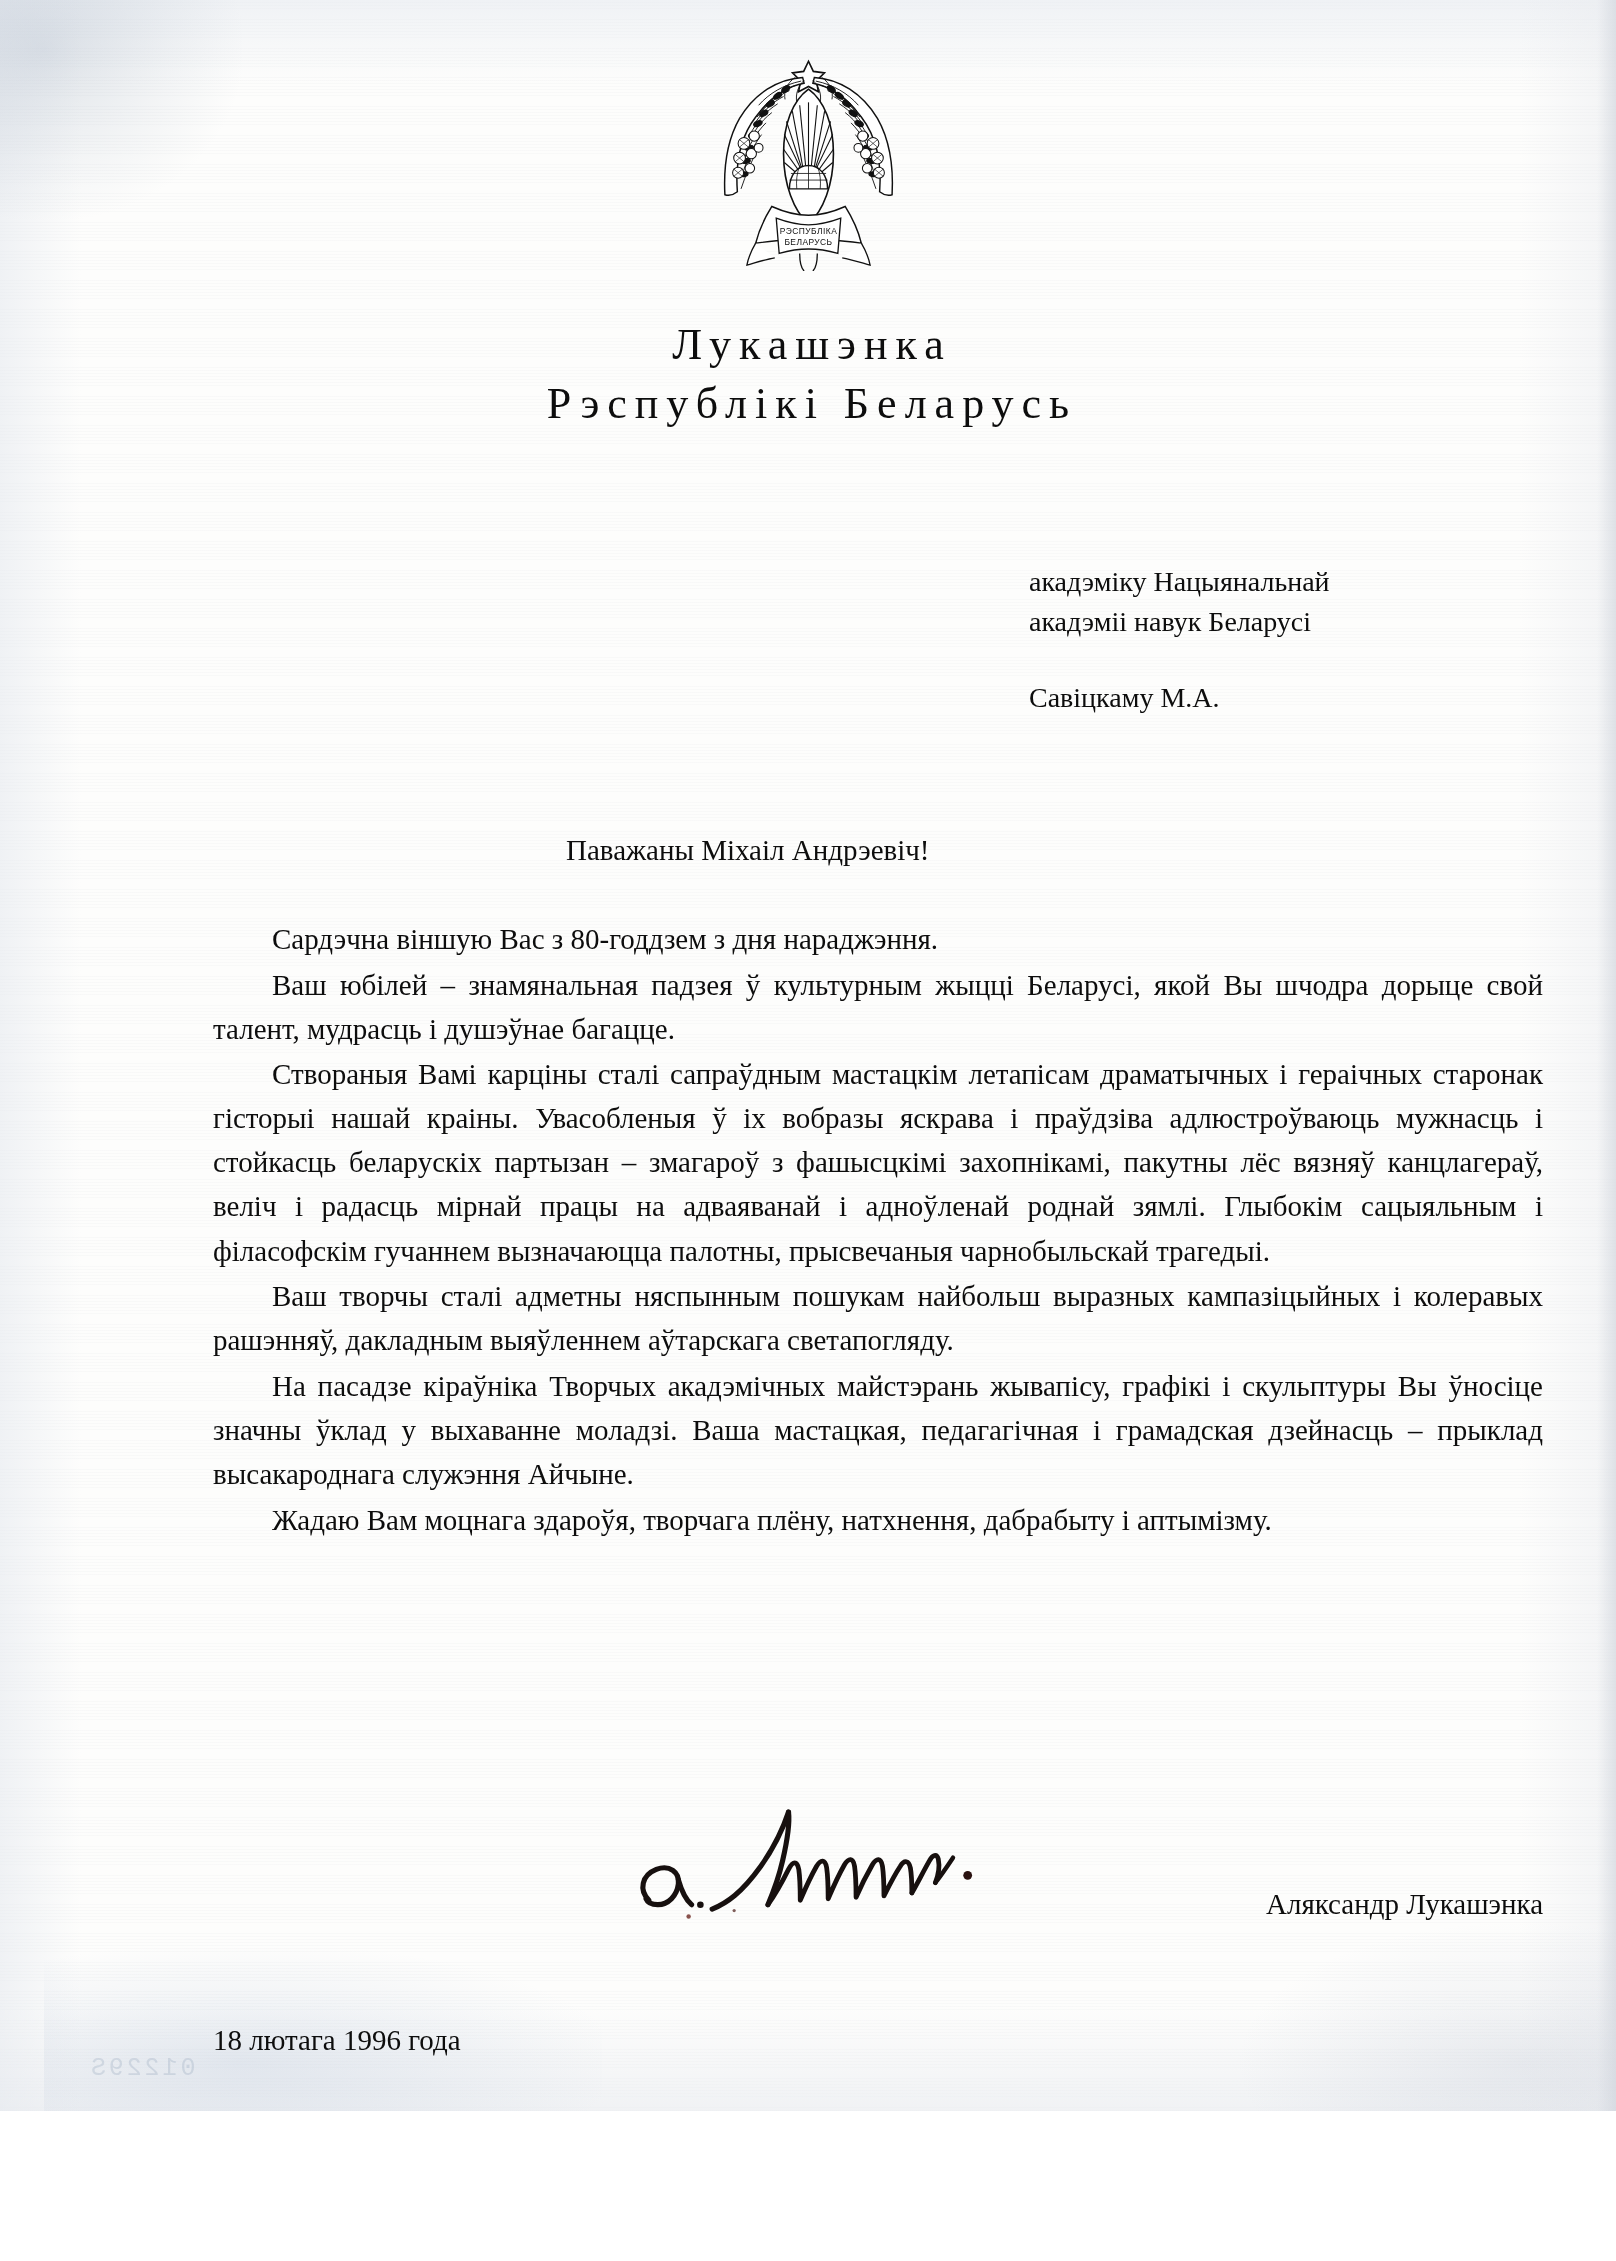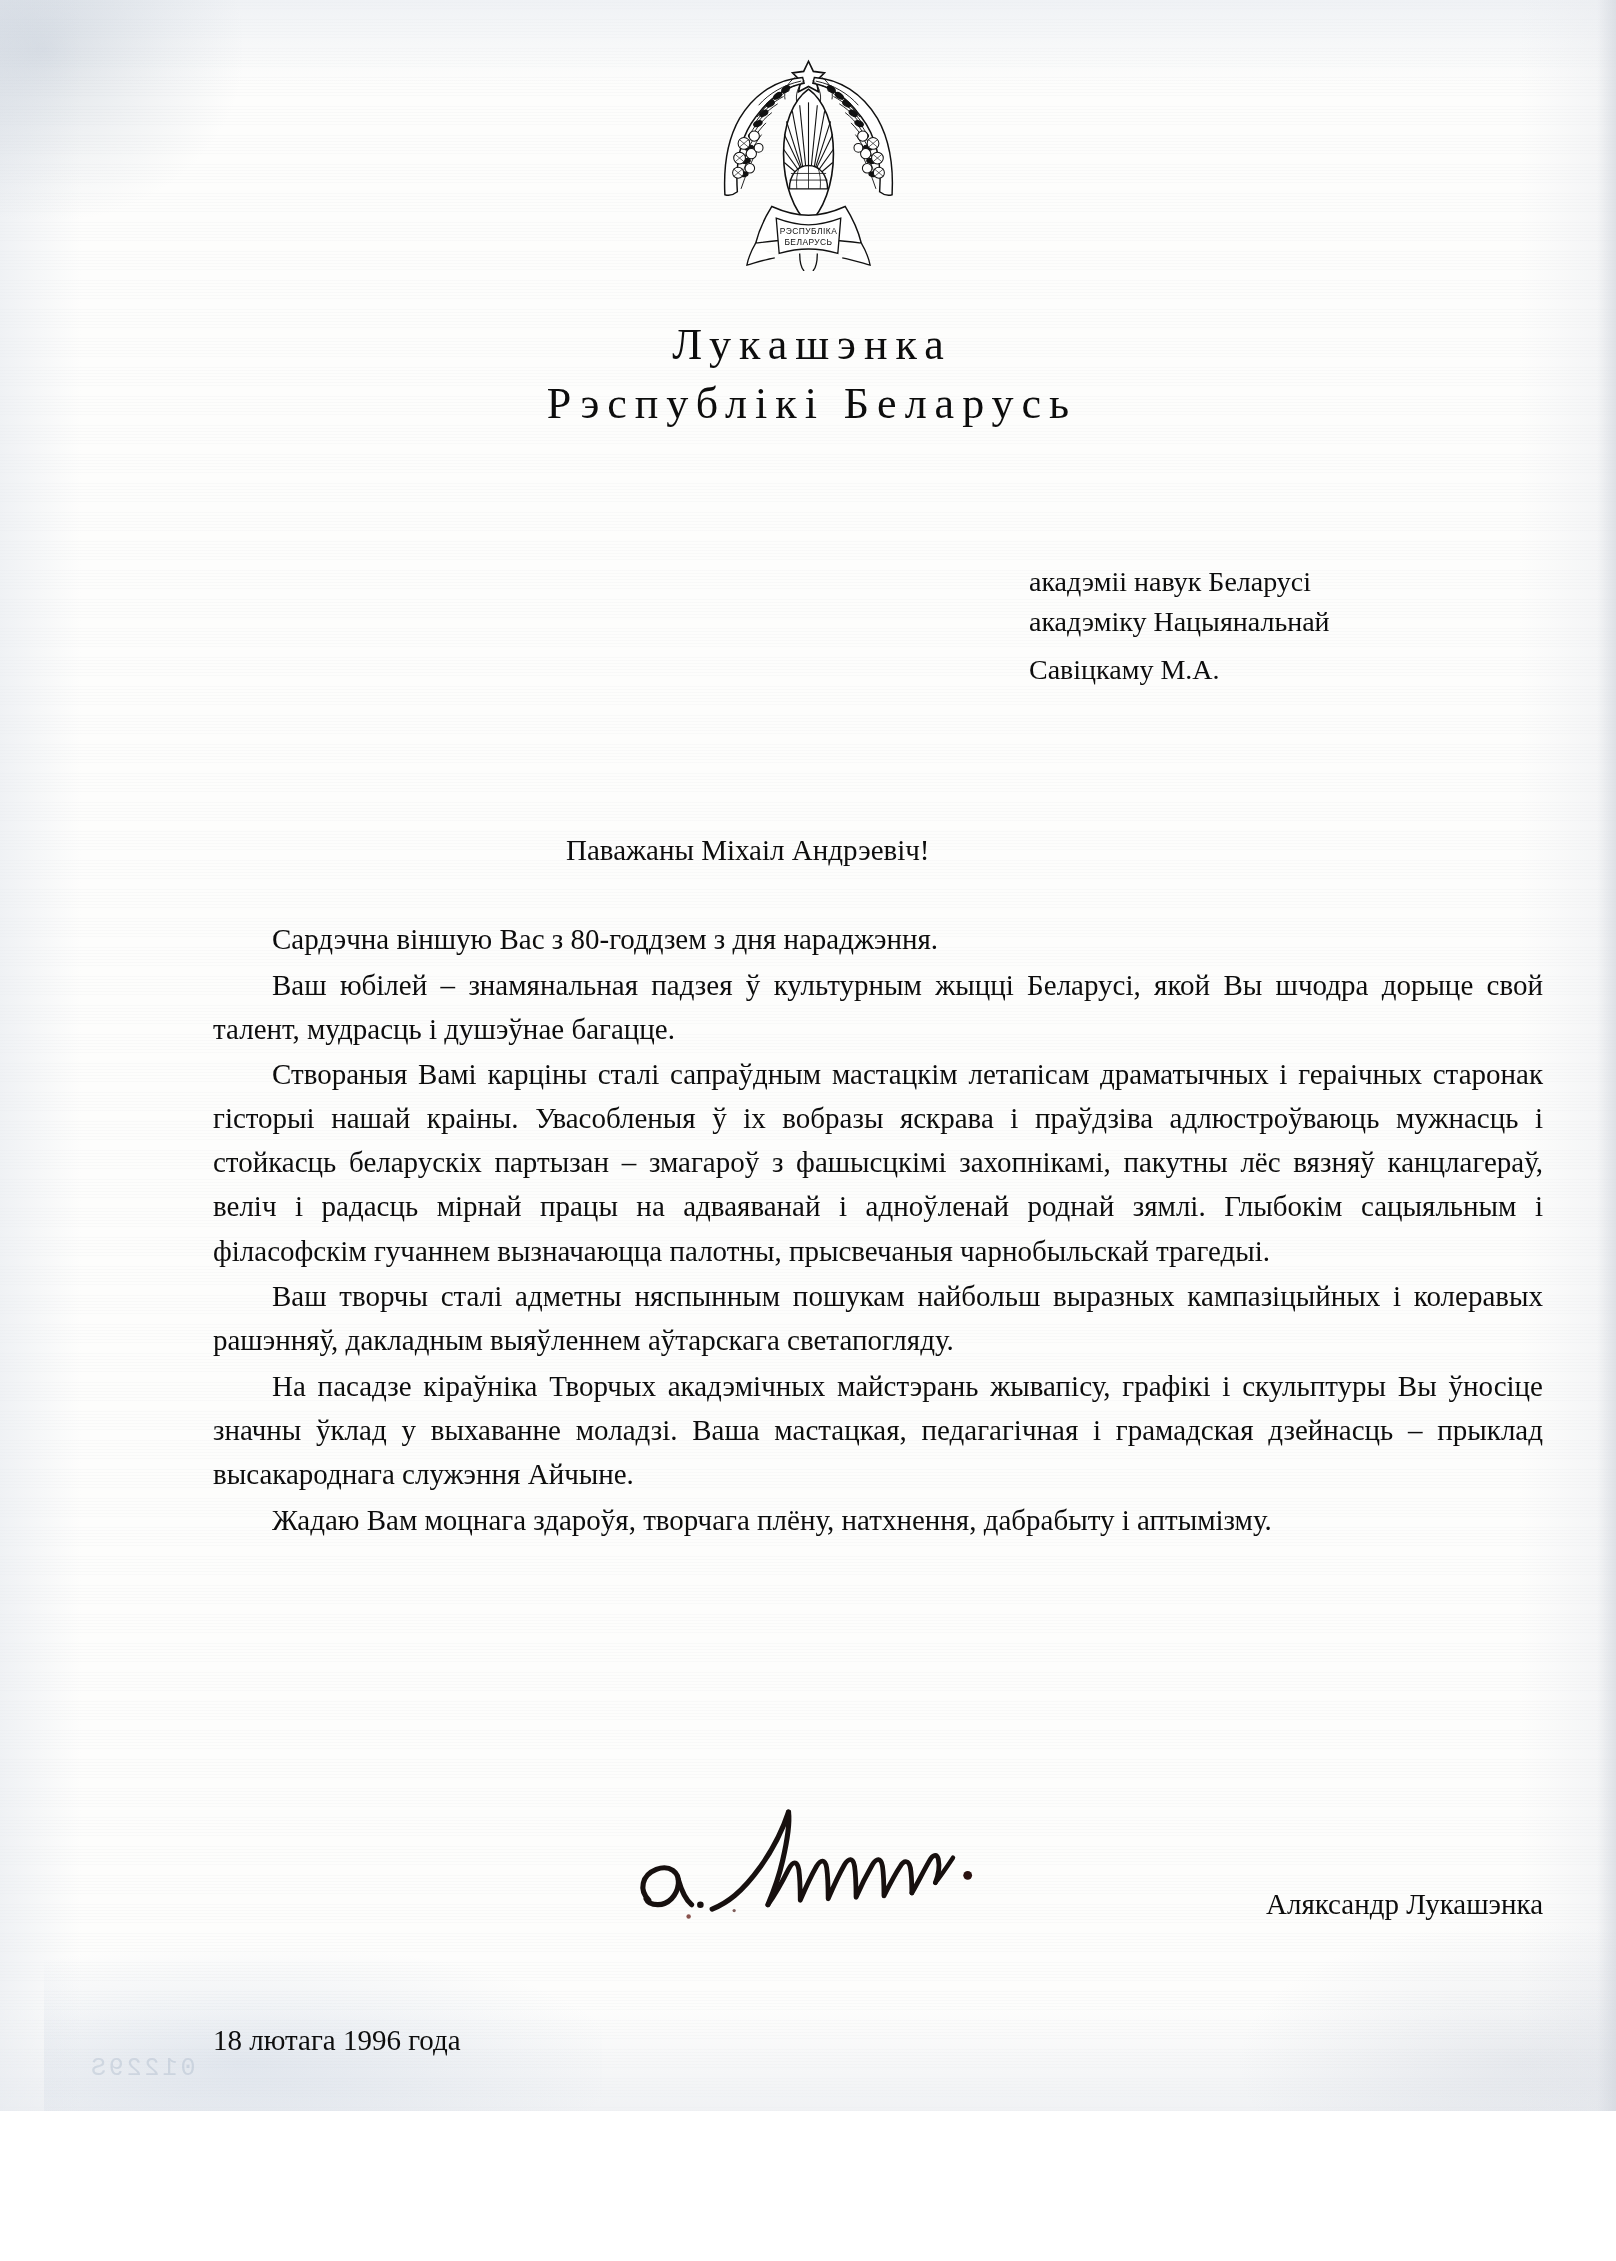--- a/index.html
+++ b/index.html
@@ -90,21 +90,21 @@
   
   .addressee {
     position: absolute;
     left: 1029px;
     top: 562px;
     width: 514px;
     font-size: 28px;
     line-height: 1.42;
   }
   .addressee .name {
-    margin-top: 8px;
+    margin-top: 36px;
   }
 
   
   .salutation {
     position: absolute;
     left: 566px;
     top: 834px;
     font-size: 29px;
   }
 
@@ -324,22 +324,22 @@
       <path d="M118 276 C118 288 120 296 124 300 M142 276 C142 288 140 296 136 300" stroke="#111" stroke-width="1.8"></path>
     </svg>
   </div>
 
   <div class="letterhead">
     <div class="l1">Лукашэнка</div>
     <div class="l2">Рэспублікі Беларусь</div>
   </div>
 
   <div class="addressee">
+    <div>акадэміку Нацыянальнай</div>
     <div>акадэміі навук Беларусі</div>
-    <div>акадэміку Нацыянальнай</div>
     <div class="name">Савіцкаму М.А.</div>
   </div>
 
   <div class="salutation">Паважаны Міхаіл Андрэевіч!</div>
 
   <div class="body-text">
     <p>Сардэчна віншую Вас з 80-годдзем з дня нараджэння.</p>
     <p>Ваш юбілей – знамянальная падзея ў культурным жыцці Беларусі, якой Вы шчодра дорыце свой талент, мудрасць і душэўнае багацце.</p>
     <p>Створаныя Вамі карціны сталі сапраўдным мастацкім летапісам драматычных і гераічных старонак гісторыі нашай краіны. Увасобленыя ў іх вобразы  яскрава і праўдзіва адлюстроўваюць мужнасць і стойкасць беларускіх партызан – змагароў з фашысцкімі захопнікамі, пакутны лёс вязняў канцлагераў, веліч і радасць мірнай працы на адваяванай і адноўленай роднай зямлі. Глыбокім сацыяльным і філасофскім гучаннем вызначаюцца палотны, прысвечаныя чарнобыльскай трагедыі.</p>
     <p>Ваш творчы сталі адметны няспынным пошукам найбольш выразных кампазіцыйных і колеравых рашэнняў, дакладным выяўленнем аўтарскага светапогляду.</p>

